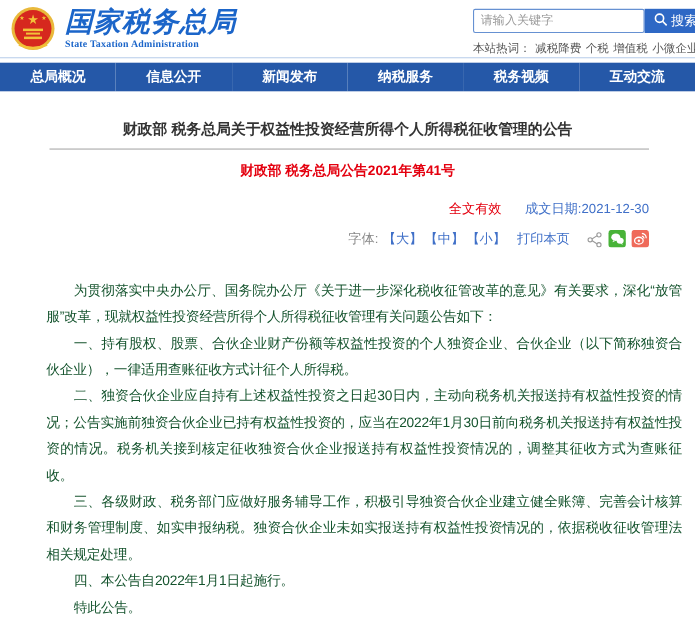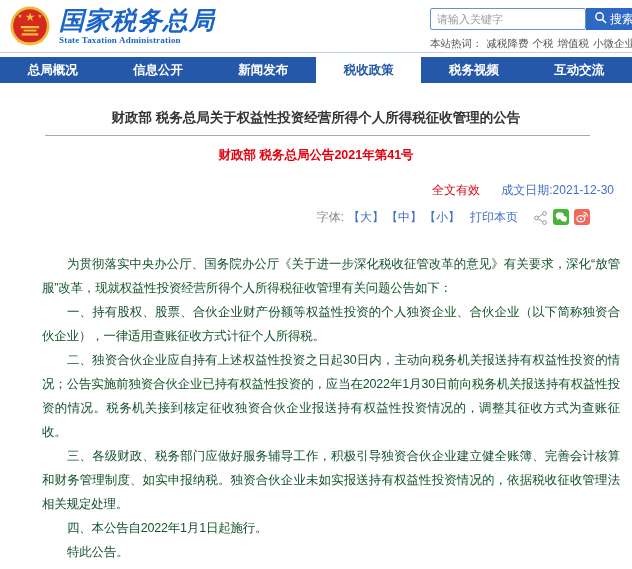--- a/index.html
+++ b/index.html
@@ -36,21 +36,21 @@
   .nav-item { flex: 1; text-align: center; line-height: 26px; background: #2558a8; color: #fff;
               font-size: 12.5px; font-weight: bold; text-decoration: none; }
   .nav-item.active { background: #fff; color: #2558a8; }
 
   
   .doc-title { margin: 26px 40px 0; text-align: center; font-size: 13.5px; font-weight: bold;
                color: #333; line-height: 17px; }
   .title-divider { border: none; border-top: 1px solid #a9a9a9; margin: 9px 42px 0 45px; }
   .doc-number { margin-top: 12px; text-align: center; font-size: 12.5px; font-weight: bold;
                 color: #e4000f; height: 15px; line-height: 15px; }
-  .meta-row { margin-top: 20px; padding-right: 18px; text-align: right; font-size: 12px;
+  .meta-row { margin-top: 20px; padding-right: 42px; text-align: right; font-size: 12px;
               height: 14px; line-height: 14px; }
   .meta-status { color: #e4000f; margin-right: 18px; }
   .meta-date { color: #4070c8; }
 
   .toolbar { margin-top: 12px; padding-right: 42px; display: flex; justify-content: flex-end;
              align-items: center; font-size: 12px; color: #888; height: 16px; padding-left: 32px; }
   .toolbar .lbl { margin-right: 4px; }
   .toolbar a { color: #4070c8; text-decoration: none; margin-right: 2px; }
   .toolbar a.print { margin-left: 8px; margin-right: 10px; }
   .icon-btn { display: inline-flex; margin-left: 5px; cursor: pointer; }
@@ -104,21 +104,21 @@
       <div class="hot-words">
         <span>本站热词：</span><a href="#">减税降费</a><a href="#">个税</a><a href="#">增值税</a><a href="#">小微企业</a>
       </div>
     </div>
   </header>
 
   <nav class="main-nav">
     <a href="#" class="nav-item">总局概况</a>
     <a href="#" class="nav-item">信息公开</a>
     <a href="#" class="nav-item">新闻发布</a>
-    <a href="#" class="nav-item active">税收政策</a>
+    <a href="#" class="nav-item">纳税服务</a>
     <a href="#" class="nav-item">税务视频</a>
     <a href="#" class="nav-item">互动交流</a>
   </nav>
 
   <main>
     <h1 class="doc-title">财政部 税务总局关于权益性投资经营所得个人所得税征收管理的公告</h1>
     <hr class="title-divider">
     <div class="doc-number">财政部 税务总局公告2021年第41号</div>
 
     <div class="meta-row">

